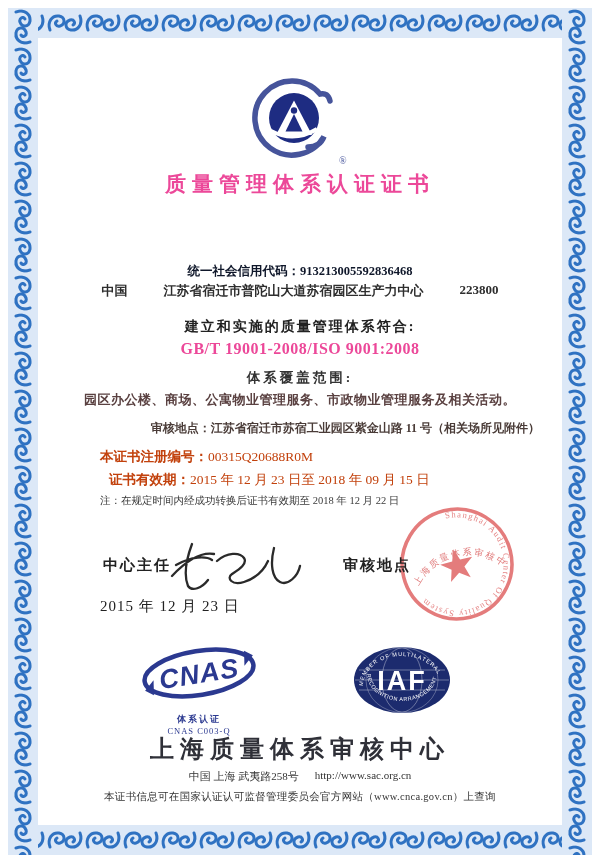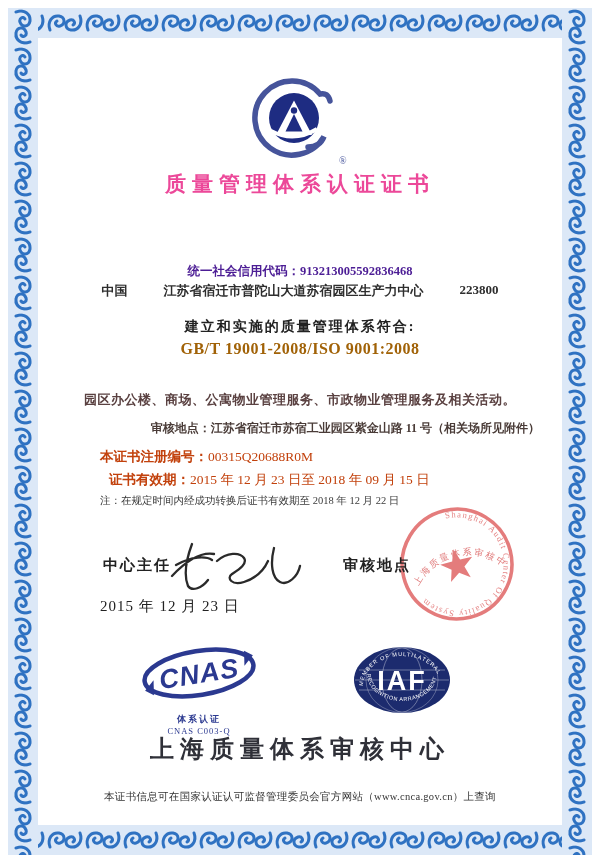--- a/index.html
+++ b/index.html
@@ -11,25 +11,25 @@
   .band{position:absolute;}
   .band svg{display:block;width:100%;height:100%;}
   .band.top{top:8px;left:8px;right:8px;height:30px;}
   .band.bottom{bottom:8px;left:8px;right:8px;height:30px;}
   .band.left{top:8px;bottom:8px;left:8px;width:30px;}
   .band.right{top:8px;bottom:8px;right:8px;width:30px;}
   .abs{position:absolute;}
   .cx{left:38px;right:38px;text-align:center;}
   .title{top:170px;font-family:"Liberation Sans","DejaVu Sans",sans-serif;font-weight:bold;font-size:21px;letter-spacing:6px;color:#ec4899;}
   .company{top:230px;font-weight:bold;font-size:22px;letter-spacing:1px;color:#1c1c1c;}
-  .credit{top:263px;font-size:12.5px;font-weight:bold;color:#4c1d95;}
+  .credit{top:263px;font-size:12.5px;font-weight:bold;color:#0f172a;}
   .addr{top:282px;font-size:13px;font-weight:bold;color:#2e2e2e;}
   .addr .row{display:inline-flex;gap:36px;}
   .stdintro{top:318px;font-size:14px;font-weight:bold;letter-spacing:2px;color:#222;}
-  .standard{top:340px;font-size:16px;font-weight:bold;letter-spacing:.5px;color:#a16207;}
+  .standard{top:340px;font-size:16px;font-weight:bold;letter-spacing:.5px;color:#ec4899;}
   .scopelabel{top:369px;font-size:13.5px;font-weight:bold;letter-spacing:3px;color:#333;}
   .scope{top:391px;font-size:13px;font-weight:bold;color:#5a4141;letter-spacing:.5px;}
   .audit{top:420px;left:95px;right:60px;font-size:12px;font-weight:bold;color:#4a3c38;text-align:right;}
   .regline{left:100px;font-size:13.5px;color:#c2410c;text-align:left;}
   .regline b{font-weight:bold;}
   .reg{top:448px;}
   .valid{top:471px;margin-left:9px;}
   .note{top:494px;left:100px;font-size:10.5px;color:#3a3a3a;text-align:left;}
   .maintain{top:516px;font-size:10.5px;letter-spacing:1px;color:#3a3a3a;}
   .dirlabel{top:556px;left:103px;font-size:15px;font-weight:bold;letter-spacing:2px;font-family:Liberation Mono, monospace;}
@@ -110,20 +110,21 @@
     <span class="row">
       <span>中国</span>
       <span>江苏省宿迁市普陀山大道苏宿园区生产力中心</span>
       <span>223800</span>
     </span>
   </div>
 
   <div class="abs cx stdintro">建立和实施的质量管理体系符合:</div>
   <div class="abs cx standard">GB/T 19001-2008/ISO 9001:2008</div>
 
+  <div class="abs cx scopelabel">体系覆盖范围:</div>
   <div class="abs cx scope">园区办公楼、商场、公寓物业管理服务、市政物业管理服务及相关活动。</div>
 
   <div class="abs audit">
     <span>审核地点：</span><span>江苏省宿迁市苏宿工业园区紫金山路 11 号（相关场所见附件）</span>
   </div>
 
   <div class="abs regline reg">
     <b>本证书注册编号：</b><span>00315Q20688R0M</span>
   </div>
 
@@ -194,16 +195,22 @@
       </text>
       <text font-size="5.5" fill="#ffffff" letter-spacing="0.5" font-family="Liberation Sans, sans-serif">
         <textPath href="#iafBot">RECOGNITION ARRANGEMENT</textPath>
       </text>
       <text x="52" y="46" text-anchor="middle" font-size="27" font-weight="bold" fill="#ffffff" letter-spacing="2" font-family="Liberation Sans, sans-serif">IAF</text>
     </svg>
   </div>
 
   <div class="abs cx issuer">上海质量体系审核中心</div>
 
+  <div class="abs cx footer1">
+    <span class="row">
+      <span>中国 上海 武夷路258号</span>
+      <span>http://www.sac.org.cn</span>
+    </span>
+  </div>
 
   <div class="abs cx footer2">本证书信息可在国家认证认可监督管理委员会官方网站（www.cnca.gov.cn）上查询</div>
 
 </div>
 
 </body></html>

